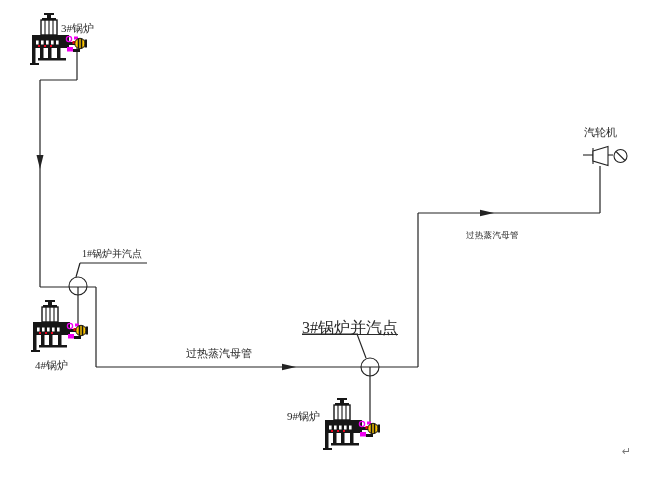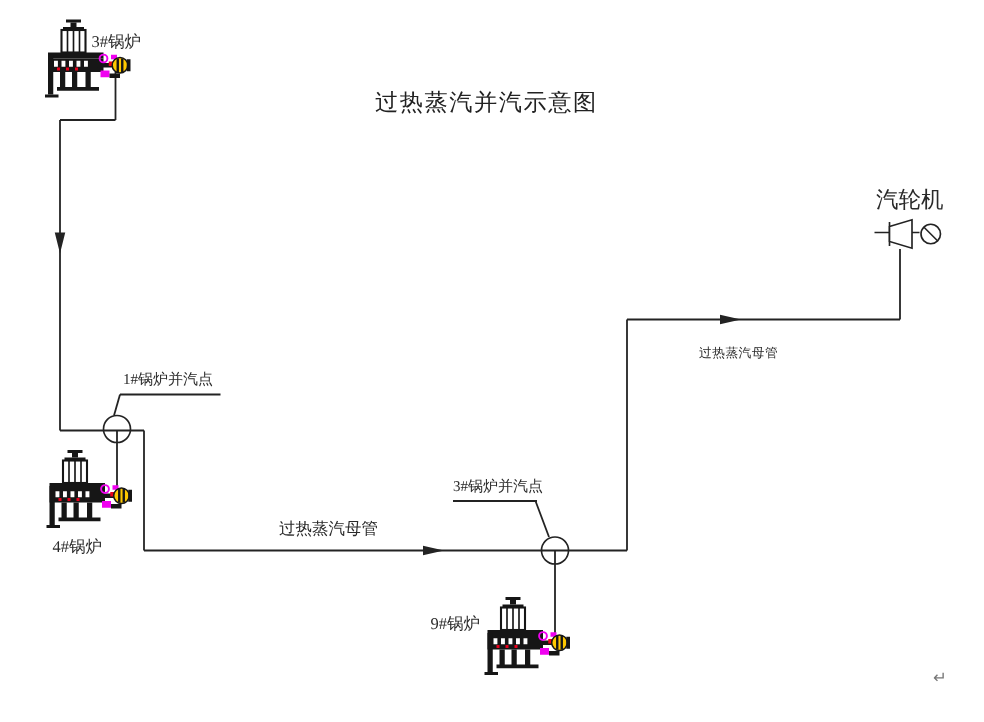--- a/index.html
+++ b/index.html
@@ -12,25 +12,25 @@
   }
   #linework{position:absolute;left:0;top:0;}
   .lbl{
     position:absolute;
     color:#2a2a2a;
     white-space:nowrap;
     line-height:1.1;
   }
   .lbl-title{left:250px;top:60px;font-size:15.5px;letter-spacing:1px;color:#222;}
   .lbl-boiler2{left:61px;top:22px;font-size:11px;}
-  .lbl-turbine{left:584px;top:126px;font-size:15px;}
+  .lbl-turbine{left:584px;top:126px;font-size:11px;}
   .lbl-junction1{left:82px;top:248px;font-size:10px;}
   .lbl-boiler1{left:35px;top:359px;font-size:11px;}
   .lbl-main-lower{left:186px;top:347px;font-size:11px;}
-  .lbl-junction3{left:302px;top:319px;font-size:10px;}
+  .lbl-junction3{left:302px;top:319px;font-size:16px;text-decoration:underline;}
   .lbl-boiler3{left:287px;top:410px;font-size:11px;}
   .lbl-main-upper{left:466px;top:231px;font-size:8.5px;letter-spacing:0.3px;}
   .lbl-return{left:622px;top:446px;font-size:11px;color:#787878;font-family:"DejaVu Sans",sans-serif;}
 </style>
 </head>
 <body>
 
 <div id="canvas">
 
   <svg id="linework" width="656" height="481" viewBox="0 0 656 481">
@@ -114,21 +114,20 @@
       <polygon points="593,151 608,146.5 608,165.5 593,161" fill="#ffffff"></polygon>
       <circle cx="620.5" cy="156" r="6.5" fill="#ffffff"></circle>
       <line x1="616" y1="151.5" x2="625" y2="160.5"></line>
     </g>
 
     <use href="#boiler" x="29" y="13"></use>
     <use href="#boiler" x="30" y="300"></use>
     <use href="#boiler" x="322" y="398"></use>
   </svg>
 
-  <div class="lbl lbl-title">过热蒸汽并汽示意图</div>
   <div class="lbl lbl-boiler2">3#锅炉</div>
   <div class="lbl lbl-turbine">汽轮机</div>
   <div class="lbl lbl-junction1">1#锅炉并汽点</div>
   <div class="lbl lbl-boiler1">4#锅炉</div>
   <div class="lbl lbl-main-lower">过热蒸汽母管</div>
   <div class="lbl lbl-junction3">3#锅炉并汽点</div>
   <div class="lbl lbl-boiler3">9#锅炉</div>
   <div class="lbl lbl-main-upper">过热蒸汽母管</div>
   <div class="lbl lbl-return">↵</div>
 </div>

